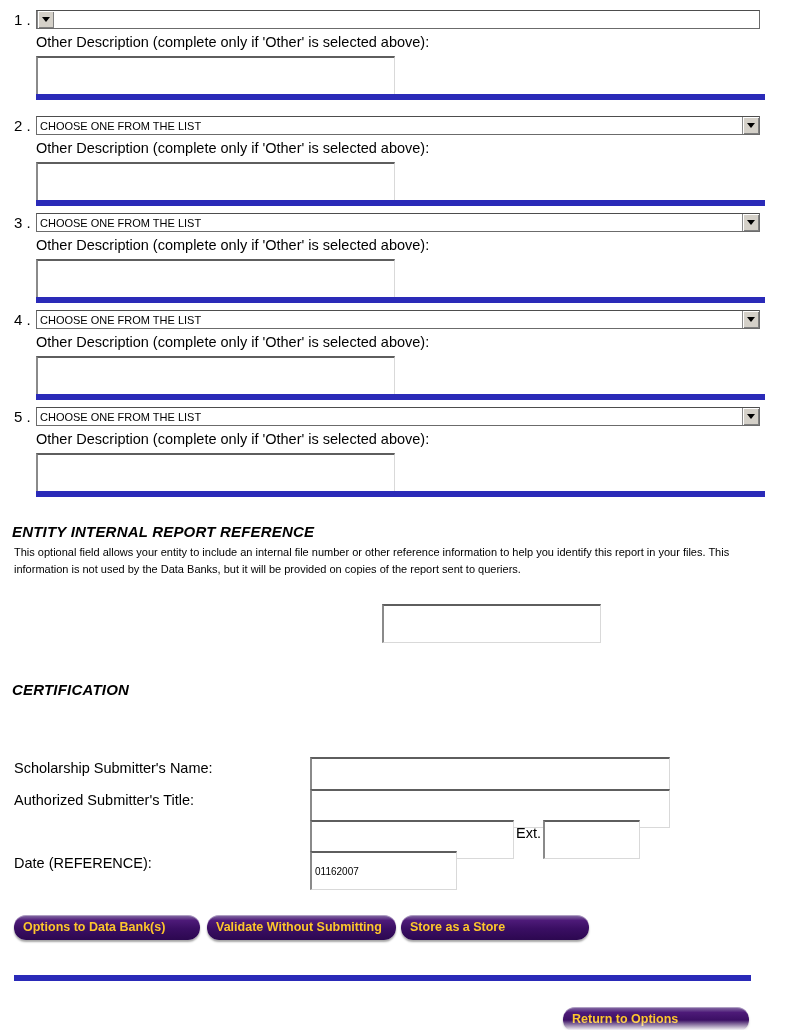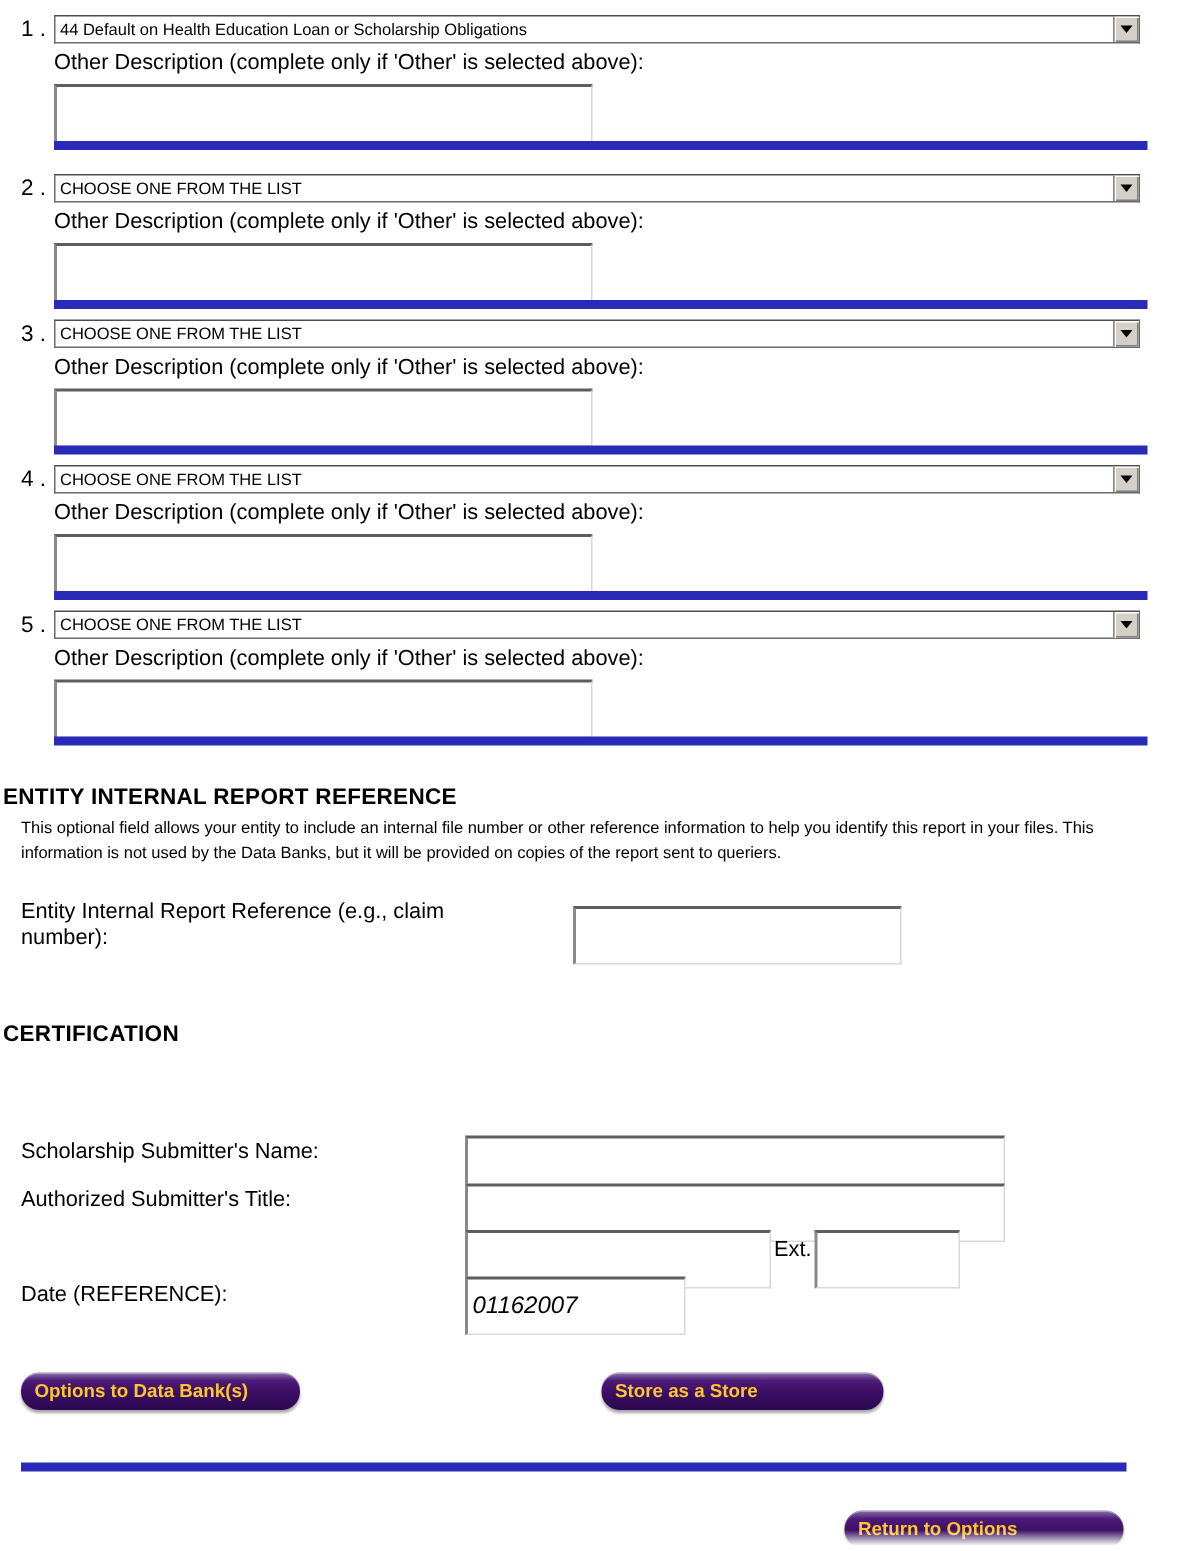--- a/index.html
+++ b/index.html
@@ -51,34 +51,34 @@
     position:absolute; left:36px; top:24px;
     font-size:14.5px; line-height:17px;text-align:center;
   }
   .tbox {
     background:#fff;
     border-top:2px solid #5e5e5e;
     border-left:2px solid #8a8a8a;
     border-right:1px solid #d9d9d9;
     border-bottom:1px solid #d9d9d9;
     font-family:"Liberation Sans","DejaVu Sans",sans-serif;
-    font-size:16px; padding:18px 3px;font-style:italic;
+    font-size:10px; padding:18px 3px;
   }
   .qother-input {
     position:absolute; left:36px; top:46px; width:359px; height:26px;
   }
   .qdivider {
     position:absolute; left:36px; top:84px; width:729px; height:6px;
     background:#2a2ab8;
   }
 
   
   .sec-heading {
-    position:absolute; left:2px;
-    font-size:15px; font-weight:bold; letter-spacing:.2px;
+    position:absolute; left:12px;
+    font-size:15px; font-weight:bold; letter-spacing:.2px;font-style:italic;
   }
   .body-text {
     position:absolute; left:14px;
     font-size:11px; line-height:16.5px;
   }
 
   
   .entity-field-label {
     position:absolute; left:14px; top:600px; width:330px;
     font-size:14.5px; line-height:16.5px;
@@ -118,21 +118,20 @@
   }
 </style>
 </head>
 <body>
 
 <div id="page">
 
   <div class="qblock" style="top:10px">
     <span class="qnum">1 .</span>
     <div class="qselect">
-      <span class="qselect-text">44 Default on Health Education Loan or Scholarship Obligations</span>
       <span class="qselect-arrow">
           <span class="tri"></span>
         </span>
     </div>
     <div class="qother-label">Other Description (complete only if 'Other' is selected above):</div>
     <input class="tbox qother-input" value="" style="">
     <div class="qdivider"></div>
   </div>
 
   <div class="qblock" style="top:116px">
@@ -182,39 +181,39 @@
           <span class="tri"></span>
         </span>
     </div>
     <div class="qother-label">Other Description (complete only if 'Other' is selected above):</div>
     <input class="tbox qother-input" value="" style="">
     <div class="qdivider"></div>
   </div>
 
   <div class="sec-heading" style="top:523px">ENTITY INTERNAL REPORT REFERENCE</div>
   <div class="body-text" style="top:544px; width:752px">This optional field allows your entity to include an internal file number or other reference information to help you identify this report in your files. This information is not used by the Data Banks, but it will be provided on copies of the report sent to queriers.</div>
-  <div class="entity-field-label">Entity Internal Report Reference (e.g., claim number):</div>
   <input class="tbox entity-input" value="" style="">
 
   <div class="sec-heading" style="top:681px">CERTIFICATION</div>
 
   <div class="cert-label" style="top:760px">Scholarship Submitter's Name:</div>
   <input class="tbox cert-input" style="left: 310px; top: 757px; width: 360px;" value="">
 
   <div class="cert-label" style="top:792px">Authorized Submitter's Title:</div>
   <input class="tbox cert-input" style="left: 310px; top: 789px; width: 360px;" value="">
 
   <input class="tbox cert-input" style="left: 310px; top: 820px; width: 204px;" value="">
   <div class="cert-label" style="left:516px; top:825px">Ext.</div>
   <input class="tbox cert-input" style="left: 543px; top: 820px; width: 97px;" value="">
 
   <div class="cert-label" style="top:855px">Date (REFERENCE):</div>
   <input class="tbox cert-input" style="left: 310px; top: 851px; width: 147px;" value="01162007">
 
   <button class="pbtn" style="left:14px;  top:915px; width:186px">Options to Data Bank(s)</button>
+  <button class="pbtn" style="left:207px; top:915px; width:189px">Validate Without Submitting</button>
   <button class="pbtn" style="left:401px; top:915px; width:188px">Store as a Store</button>
 
   <div class="final-divider"></div>
 
   <button class="pbtn" style="left:563px; top:1007px; width:186px">Return to Options</button>
   <div class="bottom-fade"></div>
 
 </div>
 
 </body></html>

